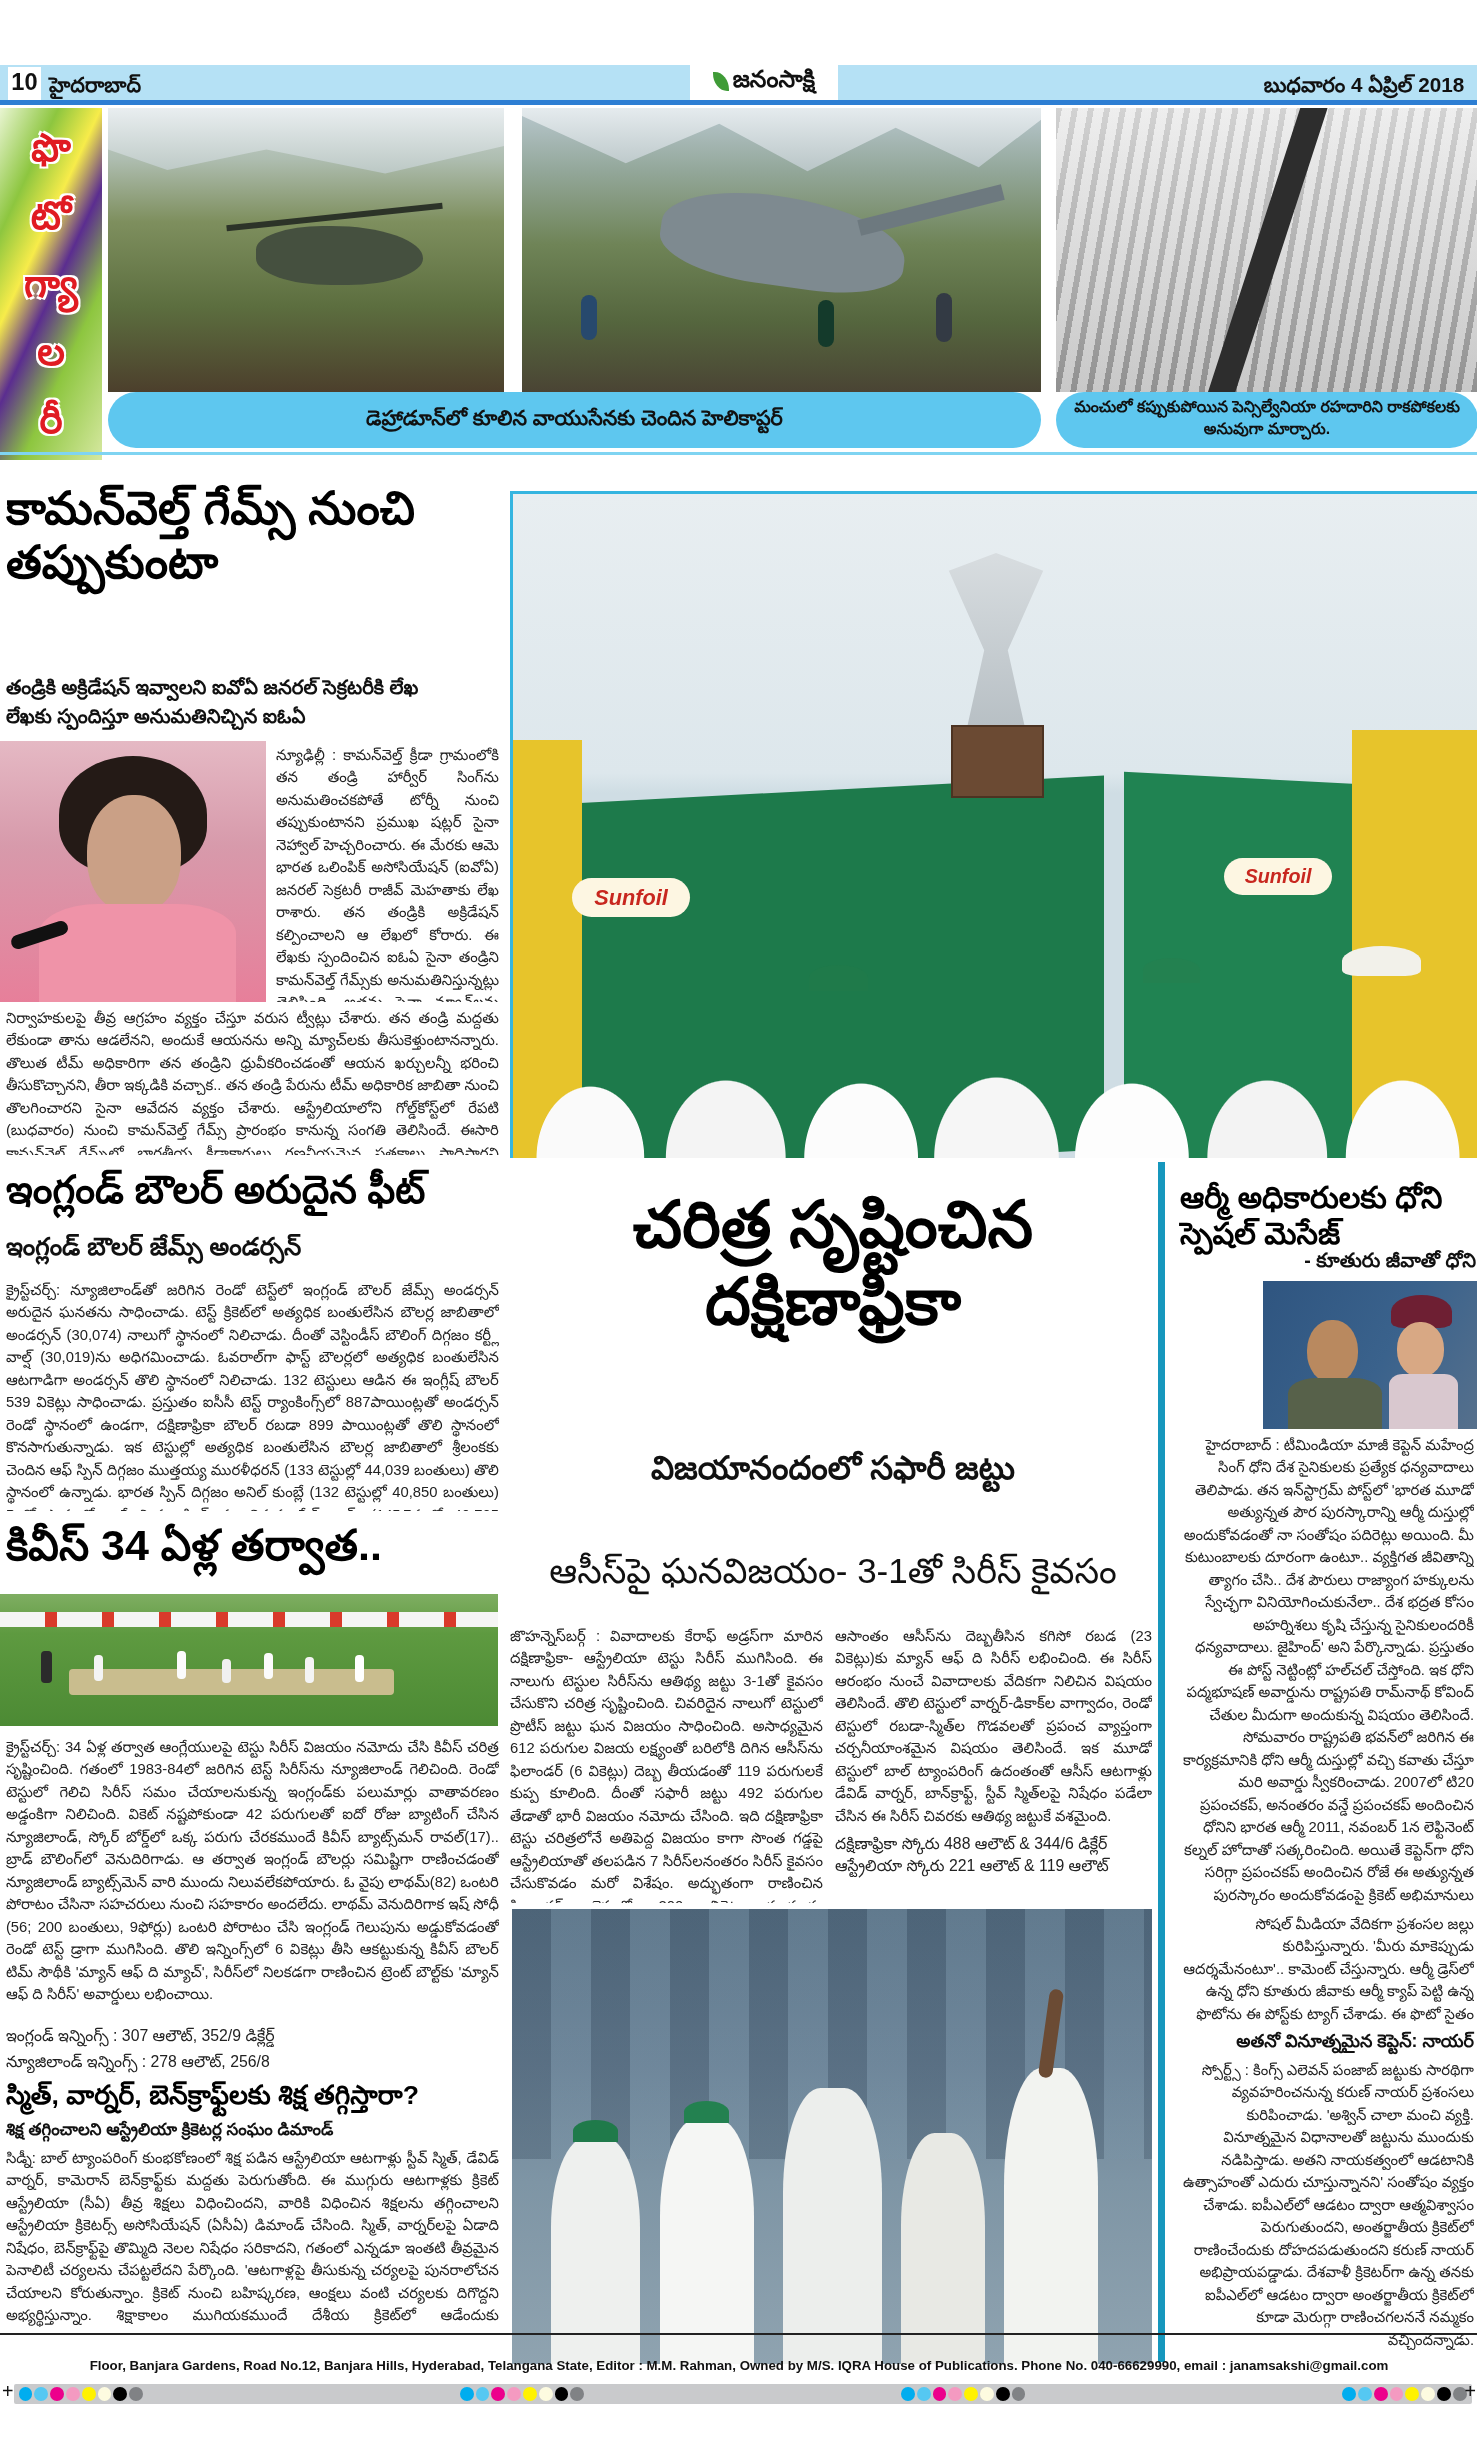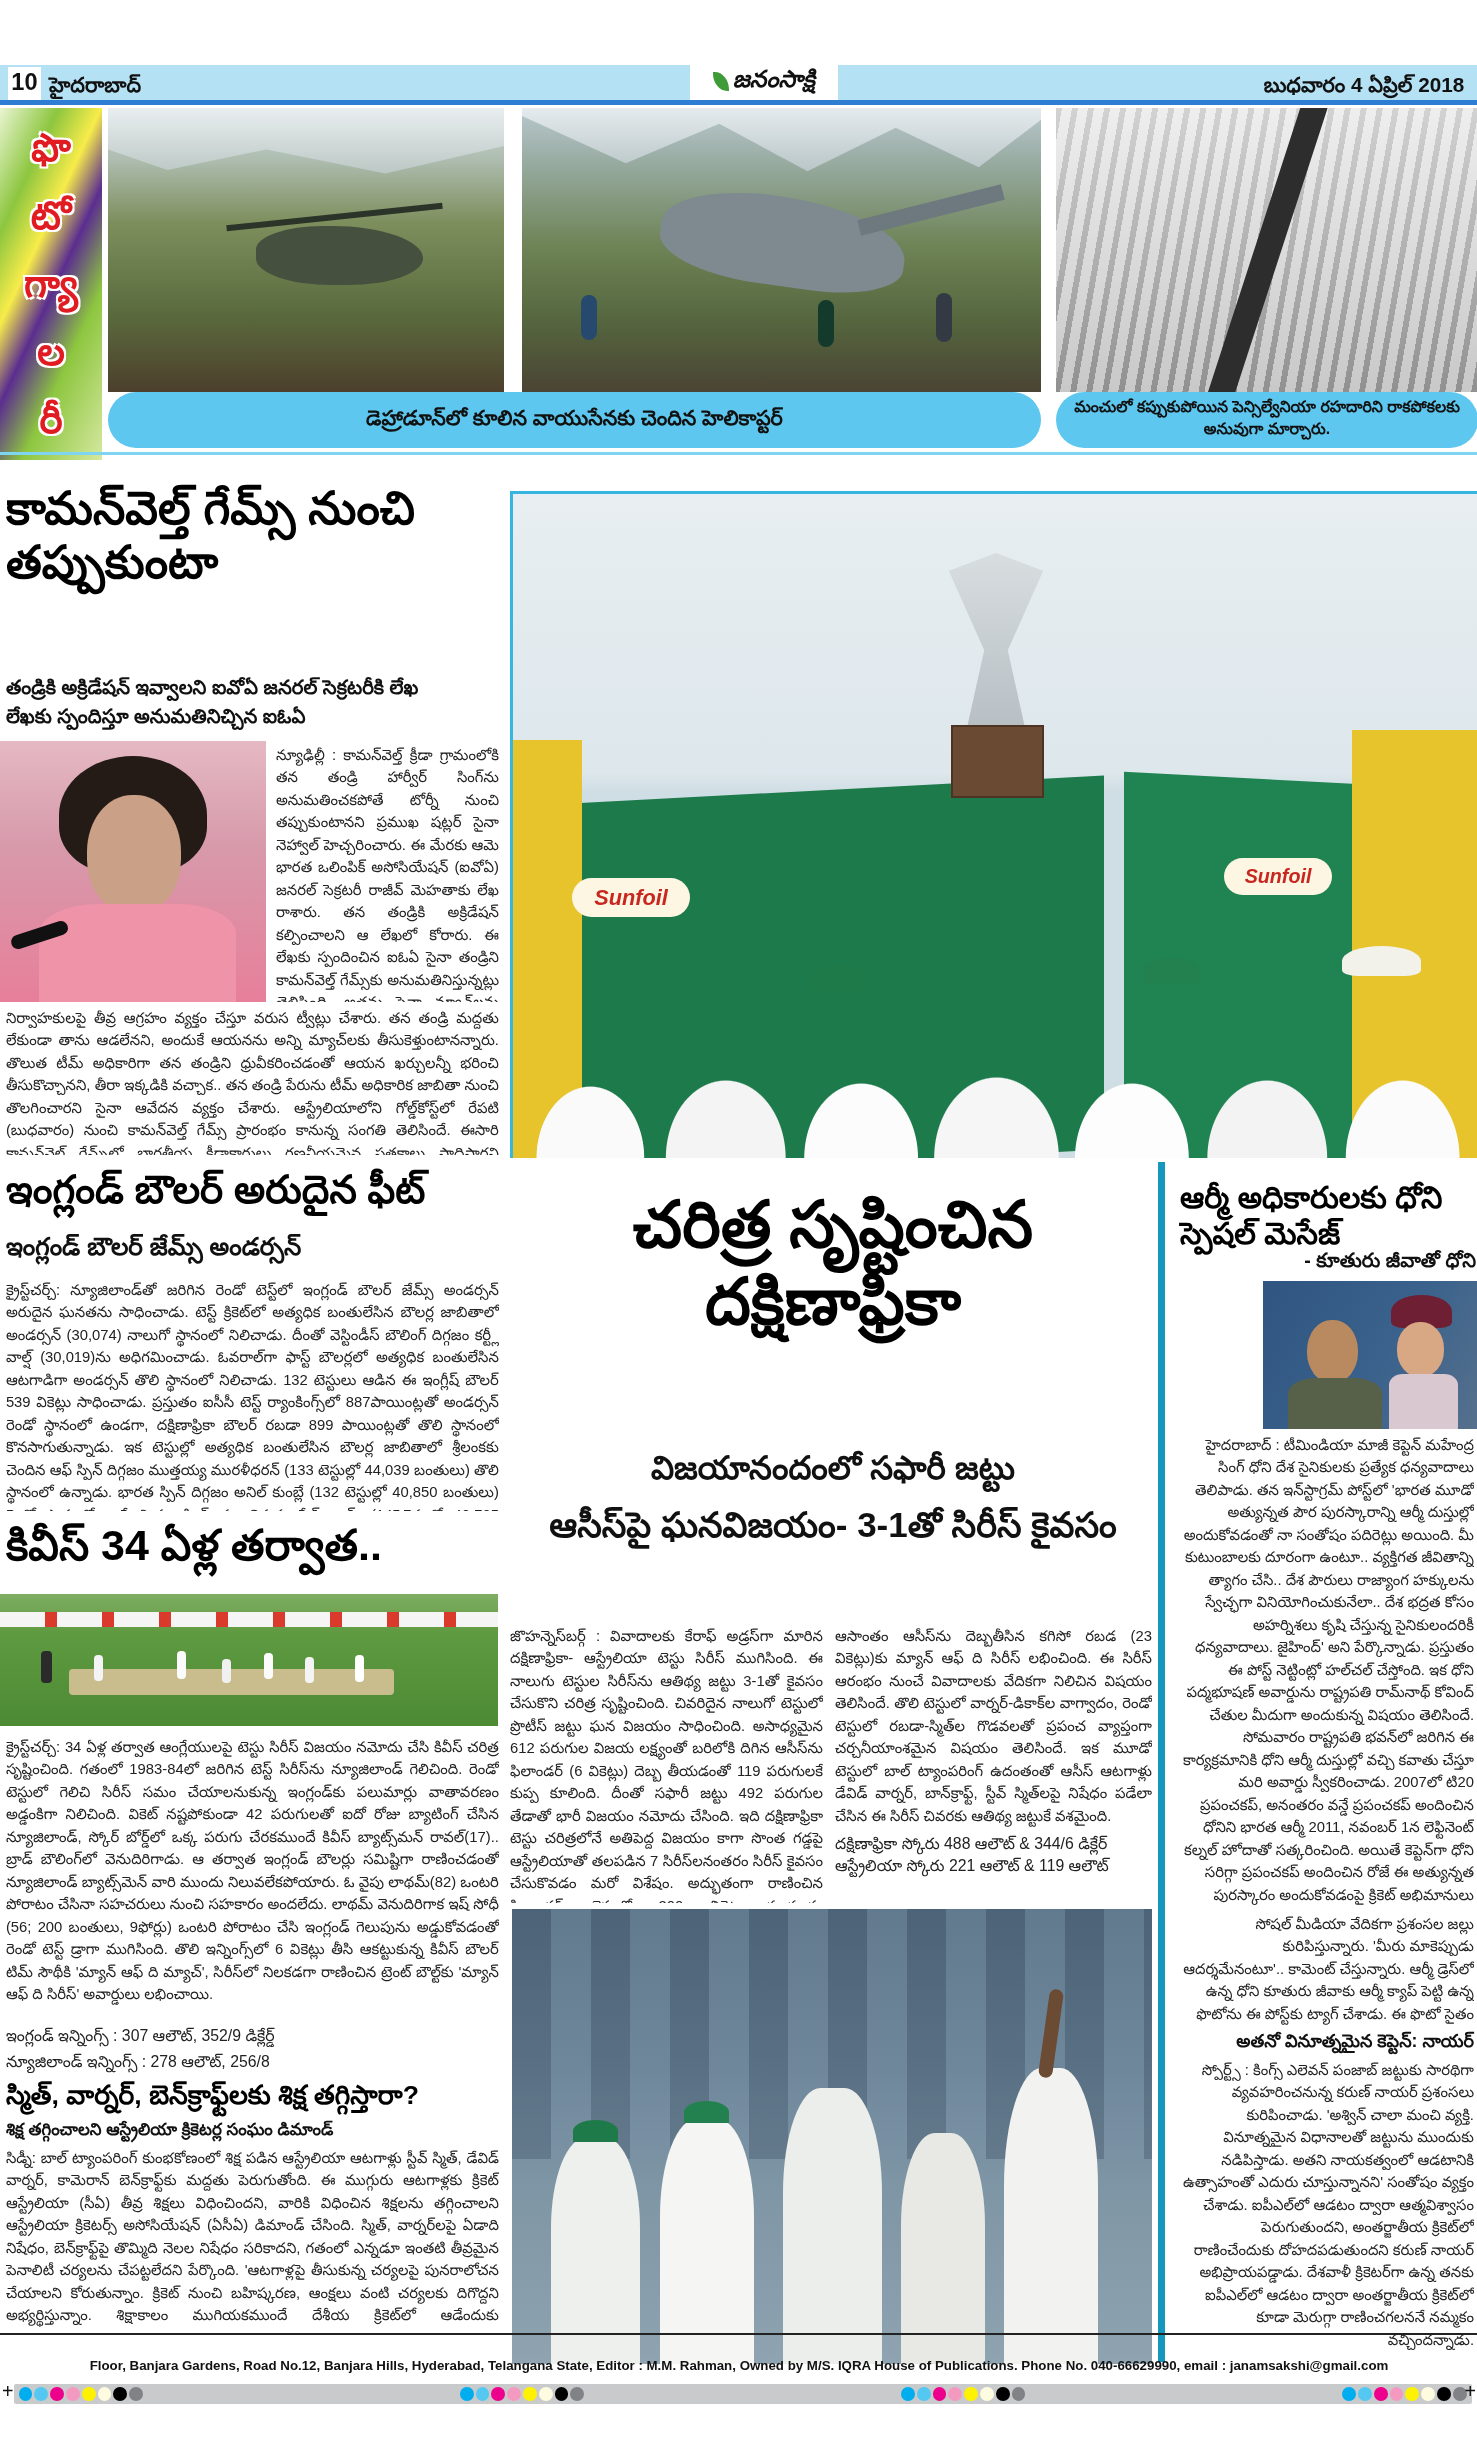--- a/index.html
+++ b/index.html
@@ -7,21 +7,21 @@
   .page{position:relative;width:1478px;height:2464px;background:#ffffff;overflow:hidden;}
   .abs{position:absolute;}
   
   .hdr-band{top:65px;left:0;width:1478px;height:35px;background:#b5e1f5;}
   .pagenum-box{top:67px;left:7.9px;width:33px;height:47px;background:#ffffff;color:#111;
     font-size:23.6px;font-weight:bold;text-align:center;line-height:31.5px;}
   .hdr-city{top:73px;left:49px;font-size:20.7px;color:#123a5e;font-weight:bold;}
   .masthead{top:59px;left:690px;width:148px;height:45px;background:#ffffff;display:flex;
     align-items:center;justify-content:center;gap:3.9px;}
   .leaf{width:15.8px;height:19.7px;background:#3f9b37;border-radius:0 90% 0 90%;display:inline-block;}
-  .masthead-txt{color:#d92b20;font-weight:bold;font-size:23.6px;font-style:italic;}
+  .masthead-txt{color:#d92b20;font-weight:bold;font-size:23.6px;}
   .hdr-date{top:73px;right:13.8px;font-size:20.7px;color:#12355f;font-weight:bold;text-align:right;margin-left:12px;}
   .hdr-rule{top:100px;left:0;width:1478px;height:4.9px;background:#2d7ed3;}
   
   .gal-strip{top:108px;left:0;width:102px;height:340px;
     background:linear-gradient(115deg,#e9f5d2 0%,#8dc63f 22%,#f7ec4a 38%,#5b2d90 52%,#8dc63f 70%,#d6e8a0 100%);
     display:flex;flex-direction:column;align-items:center;justify-content:space-around;padding:5.9px 0;}
   .gal-letter{color:#e01b22;font-weight:bold;font-size:39px;line-height:1;
     text-shadow:-2px -2px 0 #fff,2px -2px 0 #fff,-2px 2px 0 #fff,2px 2px 0 #fff;}
   .photo{overflow:hidden;}
   .cap-band{background:#5ec7ef;color:#0b3a66;font-weight:bold;font-size:20.7px;
@@ -142,21 +142,21 @@
     <div class="abs" style="top:59px;left:424px;width:118px;height:177px;background:linear-gradient(180deg,#d8dde0,#b7bfc4);clip-path:polygon(50% 0,90% 10%,60% 55%,75% 100%,25% 100%,40% 55%,10% 10%);"></div>
     <div class="abs" style="top:231px;left:438px;width:89px;height:69px;background:#6b4a33;border:2px solid #4c3322;"></div>
     <div class="abs" style="bottom:0;left:0;width:100%;height:207px;background:radial-gradient(ellipse 89px 118px at 8% 100%,#fafafa 60%,transparent 61%),radial-gradient(ellipse 99px 128px at 22% 100%,#f4f4f4 60%,transparent 61%),radial-gradient(ellipse 94px 123px at 36% 100%,#fcfcfc 60%,transparent 61%),radial-gradient(ellipse 103px 133px at 50% 100%,#f6f6f6 60%,transparent 61%),radial-gradient(ellipse 94px 123px at 64% 100%,#fdfdfd 60%,transparent 61%),radial-gradient(ellipse 99px 128px at 78% 100%,#f3f3f3 60%,transparent 61%),radial-gradient(ellipse 94px 128px at 92% 100%,#fbfbfb 60%,transparent 61%);"></div>
     <div class="abs" style="bottom:167px;left:296px;width:59px;height:25.6px;background:#1f7a4a;border-radius:50% 50% 0 0;"></div>
     <div class="abs" style="bottom:175px;left:630px;width:57px;height:24.6px;background:#238150;border-radius:50% 50% 0 0;"></div>
     <div class="abs" style="bottom:182px;right:59px;width:79px;height:29.6px;background:#f2f1ea;border-radius:50% 50% 20% 20%;"></div>
   </div>
 
   <div class="abs hl-xl tel sa-head" style="top:1187px;left:510px;width:646px;font-size:65px;">చరిత్ర సృష్టించిన దక్షిణాఫ్రికా</div>
   <div class="abs tel sa-head" style="top:1450px;left:510px;width:646px;font-size:32.5px;font-weight:bold;">విజయానందంలో సఫారీ జట్టు</div>
-  <div class="abs tel sa-head" style="top:1505px;left:510px;width:646px;font-size:35px;font-weight:bold;">ఆసీస్‌పై ఘనవిజయం- 3-1తో సిరీస్ కైవసం</div>
+  <div class="abs tel sa-head" style="top:1551px;left:510px;width:646px;font-size:35px;font-weight:normal;">ఆసీస్‌పై ఘనవిజయం- 3-1తో సిరీస్ కైవసం</div>
 
   <div class="abs body-txt tel" style="top:1625px;left:510px;width:313px;height:278px;overflow:hidden;">జొహన్నెస్‌బర్గ్ : వివాదాలకు కేరాఫ్ అడ్రస్‌గా మారిన దక్షిణాఫ్రికా- ఆస్ట్రేలియా టెస్టు సిరీస్ ముగిసింది. ఈ నాలుగు టెస్టుల సిరీస్‌ను ఆతిథ్య జట్టు 3-1తో కైవసం చేసుకొని చరిత్ర సృష్టించింది. చివరిదైన నాలుగో టెస్టులో ప్రొటీస్ జట్టు ఘన విజయం సాధించింది. అసాధ్యమైన 612 పరుగుల విజయ లక్ష్యంతో బరిలోకి దిగిన ఆసీస్‌ను ఫిలాండర్ (6 వికెట్లు) దెబ్బ తీయడంతో 119 పరుగులకే కుప్ప కూలింది. దీంతో సఫారీ జట్టు 492 పరుగుల తేడాతో భారీ విజయం నమోదు చేసింది. ఇది దక్షిణాఫ్రికా టెస్టు చరిత్రలోనే అతిపెద్ద విజయం కాగా సొంత గడ్డపై ఆస్ట్రేలియాతో తలపడిన 7 సిరీస్‌లనంతరం సిరీస్ కైవసం చేసుకొవడం మరో విశేషం. అద్భుతంగా రాణించిన ఫిలాండర్ టెస్టుల్లో 200 వికెట్ల మార్కును అందుకున్నాడు. ఈ మ్యాచ్‌లో మొత్తం 9 వికెట్లు పడగొట్టిన ఫిలాండర్‌కు మ్యాన్ ఆఫ్‌ది మ్యాచ్ వరించగా.. సిరీస్</div>
   <div class="abs" style="top:1625px;left:835px;width:317px;height:278px;overflow:hidden;">
     <div class="body-txt tel">ఆసాంతం ఆసీస్‌ను దెబ్బతీసిన కగిసో రబడ (23 వికెట్లు)కు మ్యాన్ ఆఫ్ ది సిరీస్ లభించింది. ఈ సిరీస్ ఆరంభం నుంచే వివాదాలకు వేదికగా నిలిచిన విషయం తెలిసిందే. తొలి టెస్టులో వార్నర్-డికాక్‌ల వాగ్వాదం, రెండో టెస్టులో రబడా-స్మిత్‌ల గొడవలతో ప్రపంచ వ్యాప్తంగా చర్చనీయాంశమైన విషయం తెలిసిందే. ఇక మూడో టెస్టులో బాల్ ట్యాంపరింగ్ ఉదంతంతో ఆసీస్ ఆటగాళ్లు డేవిడ్ వార్నర్, బాన్‌క్రాఫ్ట్, స్టీవ్ స్మిత్‌లపై నిషేధం పడేలా చేసిన ఈ సిరీస్ చివరకు ఆతిథ్య జట్టుకే వశమైంది.</div>
     <div class="score-line tel" style="margin-top:7.9px;">దక్షిణాఫ్రికా స్కోరు 488 ఆలౌట్ &amp; 344/6 డిక్లేర్</div>
     <div class="score-line tel">ఆస్ట్రేలియా స్కోరు 221 ఆలౌట్ &amp; 119 ఆలౌట్</div>
   </div>
 
   <div class="abs photo" style="top:1909px;left:512px;width:640px;height:455px;background:linear-gradient(180deg,#5c7488 0%,#6d8498 35%,#7e95a5 60%,#8fa3b0 100%);">
     <div class="abs" style="top:0;left:0;width:100%;height:55%;background:repeating-linear-gradient(90deg,rgba(30,50,70,.35) 0 39px,rgba(120,150,170,.25) 39px 79px);opacity:.7;"></div>

